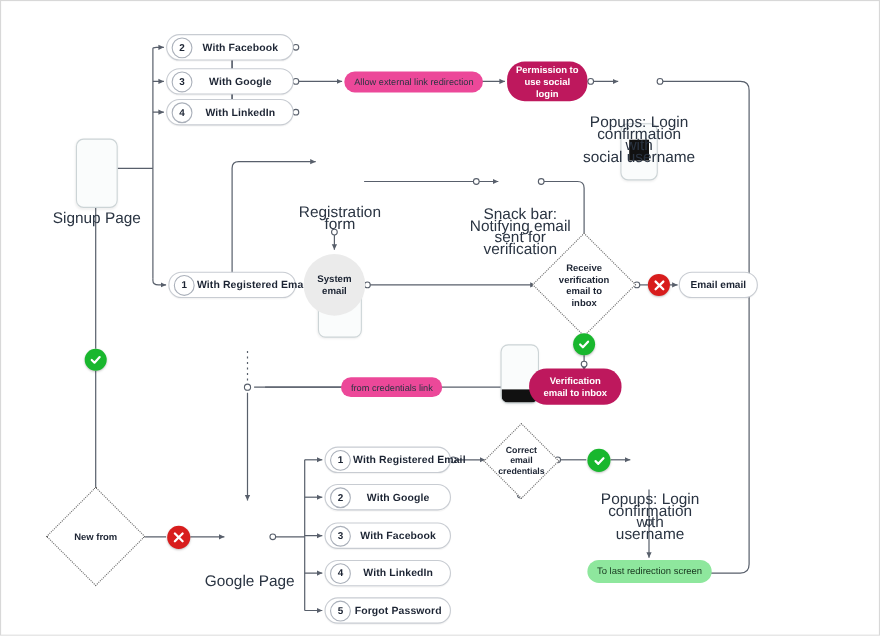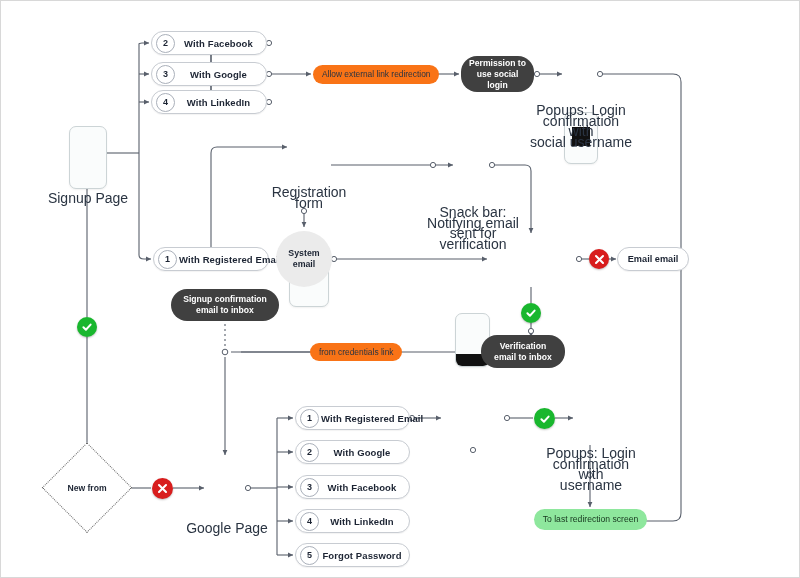--- a/index.html
+++ b/index.html
@@ -52,34 +52,34 @@
   .chip .chip-label {
     flex: 1;
     text-align: center;
     padding: 0 6px 0 2px;
     letter-spacing: .1px;
     white-space: nowrap;
   }
 
   
   .slate-pill {
-    background: #404040;
+    background: #be185d;
     color: #ffffff;
     border-radius: 16px;
     display: flex; align-items: center; justify-content: center;
     text-align: center;
     font-size: 8.6px;
     font-weight: bold;
     line-height: 11px;
     padding: 2px 8px;
   }
 
   
   .gray-pill {
-    background: #f97316;
+    background: #ec4899;
     color: #2a3442;
     border-radius: 12px;
     display: flex; align-items: center; justify-content: center;
     text-align: center;
     font-size: 8.4px;
     line-height: 11px;
     padding: 3px 9px;
     white-space: nowrap;
   }
 
@@ -326,44 +326,49 @@
 social username</div>
 
   <div class="node screen" style="left:288px; top:127px; width:40px; height:64px;"></div>
   <div class="caption" style="left:268px; top:186px; width:80px;">Registration
 form</div>
 
 
   <div class="node screen" style="left:454px; top:133px; width:35px; height:54px;">
     <div class="snack-block" style="height:12px;"></div>
   </div>
-  <div class="caption" style="left:420px; top:206px; width:104px;">Snack bar:
+  <div class="caption" style="left:420px; top:188px; width:104px;">Snack bar:
 Notifying email
 sent for verification</div>
 
   <div class="node circle-node" style="left:275px; top:230px; width:56px; height:56px;">System
 email</div>
 
+  <div class="diamond-wrap" style="left:484px; top:212px; width:92px; height:92px;">
+    <div class="diamond-shape"></div>
+    <div class="diamond-text">Receive
+verification
+email to
+inbox</div>
+  </div>
 
   <div class="node marker no" style="left:588px; top:248px; width:20px; height:20px;">
     <svg width="11" height="11" viewBox="0 0 11 11">
       <path d="M2,2 L9,9 M9,2 L2,9" stroke="#fff" stroke-width="2.1" stroke-linecap="round"></path>
     </svg>
   </div>
 
   <div class="node white-pill" style="left:616px; top:246px; width:72px; height:24px;">Email email</div>
 
   <div class="node marker ok" style="left:520px; top:302px; width:20px; height:20px;">
     <svg width="12" height="12" viewBox="0 0 12 12">
       <path d="M2.4,6.2 L4.9,8.7 L9.6,3.6" stroke="#fff" stroke-width="2" fill="none" stroke-linecap="round" stroke-linejoin="round"></path>
     </svg>
   </div>
 
-  <div class="node slate-pill" style="left:170px; top:288px; width:108px; height:32px;">Signup confirmation
-email to inbox</div>
 
   <div class="node gray-pill" style="left:309px; top:342px; height:18px;">from credentials link</div>
 
   <div class="node slate-pill" style="left:480px; top:334px; width:84px; height:33px;">Verification email
 to inbox</div>
 
   <div class="node marker ok" style="left:76px; top:316px; width:20px; height:20px;">
     <svg width="12" height="12" viewBox="0 0 12 12">
       <path d="M2.4,6.2 L4.9,8.7 L9.6,3.6" stroke="#fff" stroke-width="2" fill="none" stroke-linecap="round" stroke-linejoin="round"></path>
     </svg>
@@ -400,20 +405,26 @@
   <div class="node chip" style="left:294px; top:508px; width:115px;">
     <span class="badge">4</span>
     <span class="chip-label">With LinkedIn</span>
   </div>
 
   <div class="node chip" style="left:294px; top:542px; width:115px;">
     <span class="badge">5</span>
     <span class="chip-label">Forgot Password</span>
   </div>
 
+  <div class="diamond-wrap" style="left:440px; top:385px; width:66px; height:66px;">
+    <div class="diamond-shape"></div>
+    <div class="diamond-text" style="font-size:8px; line-height:9.5px;">Correct
+email
+credentials</div>
+  </div>
 
   <div class="node marker ok" style="left:533px; top:407px; width:21px; height:21px;">
     <svg width="12" height="12" viewBox="0 0 12 12">
       <path d="M2.4,6.2 L4.9,8.7 L9.6,3.6" stroke="#fff" stroke-width="2" fill="none" stroke-linecap="round" stroke-linejoin="round"></path>
     </svg>
   </div>
 
   <div class="caption" style="left:538px; top:447px; width:104px;">Popups: Login
 confirmation with
 username</div>

